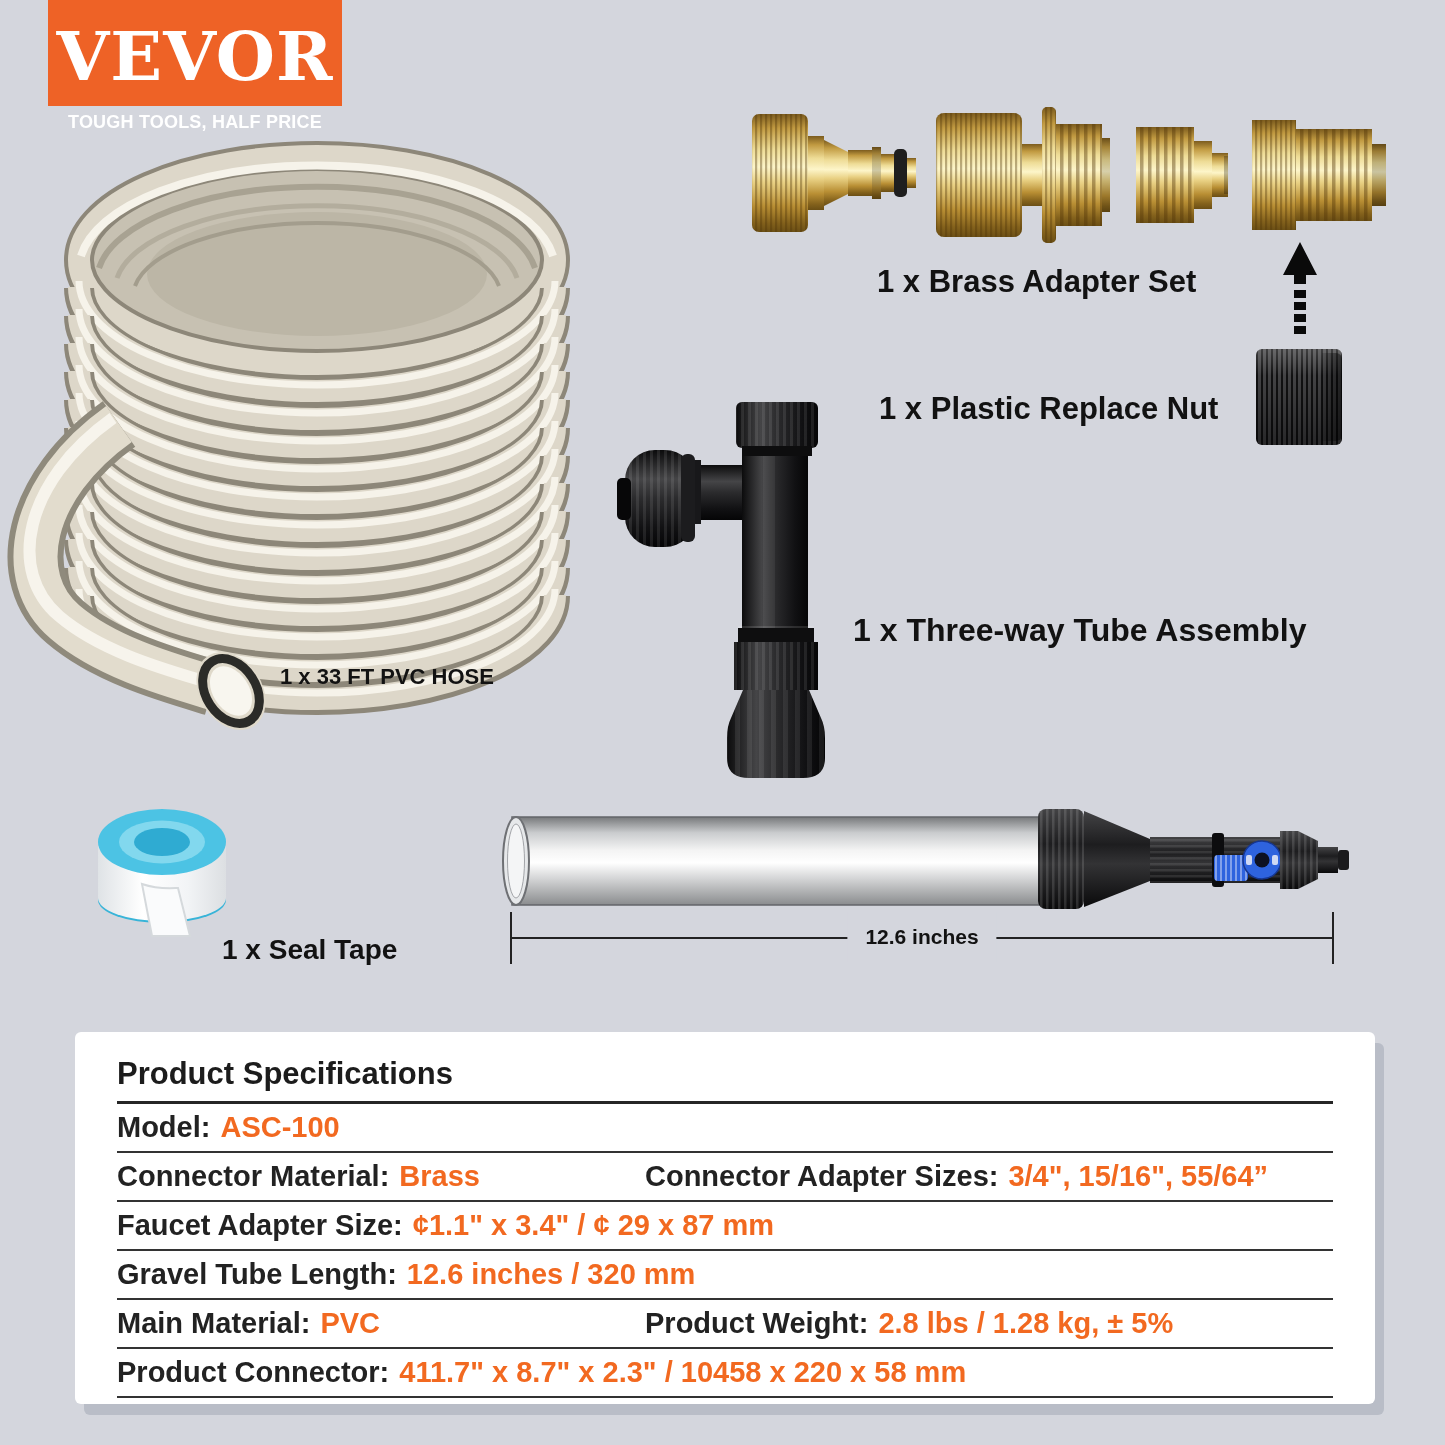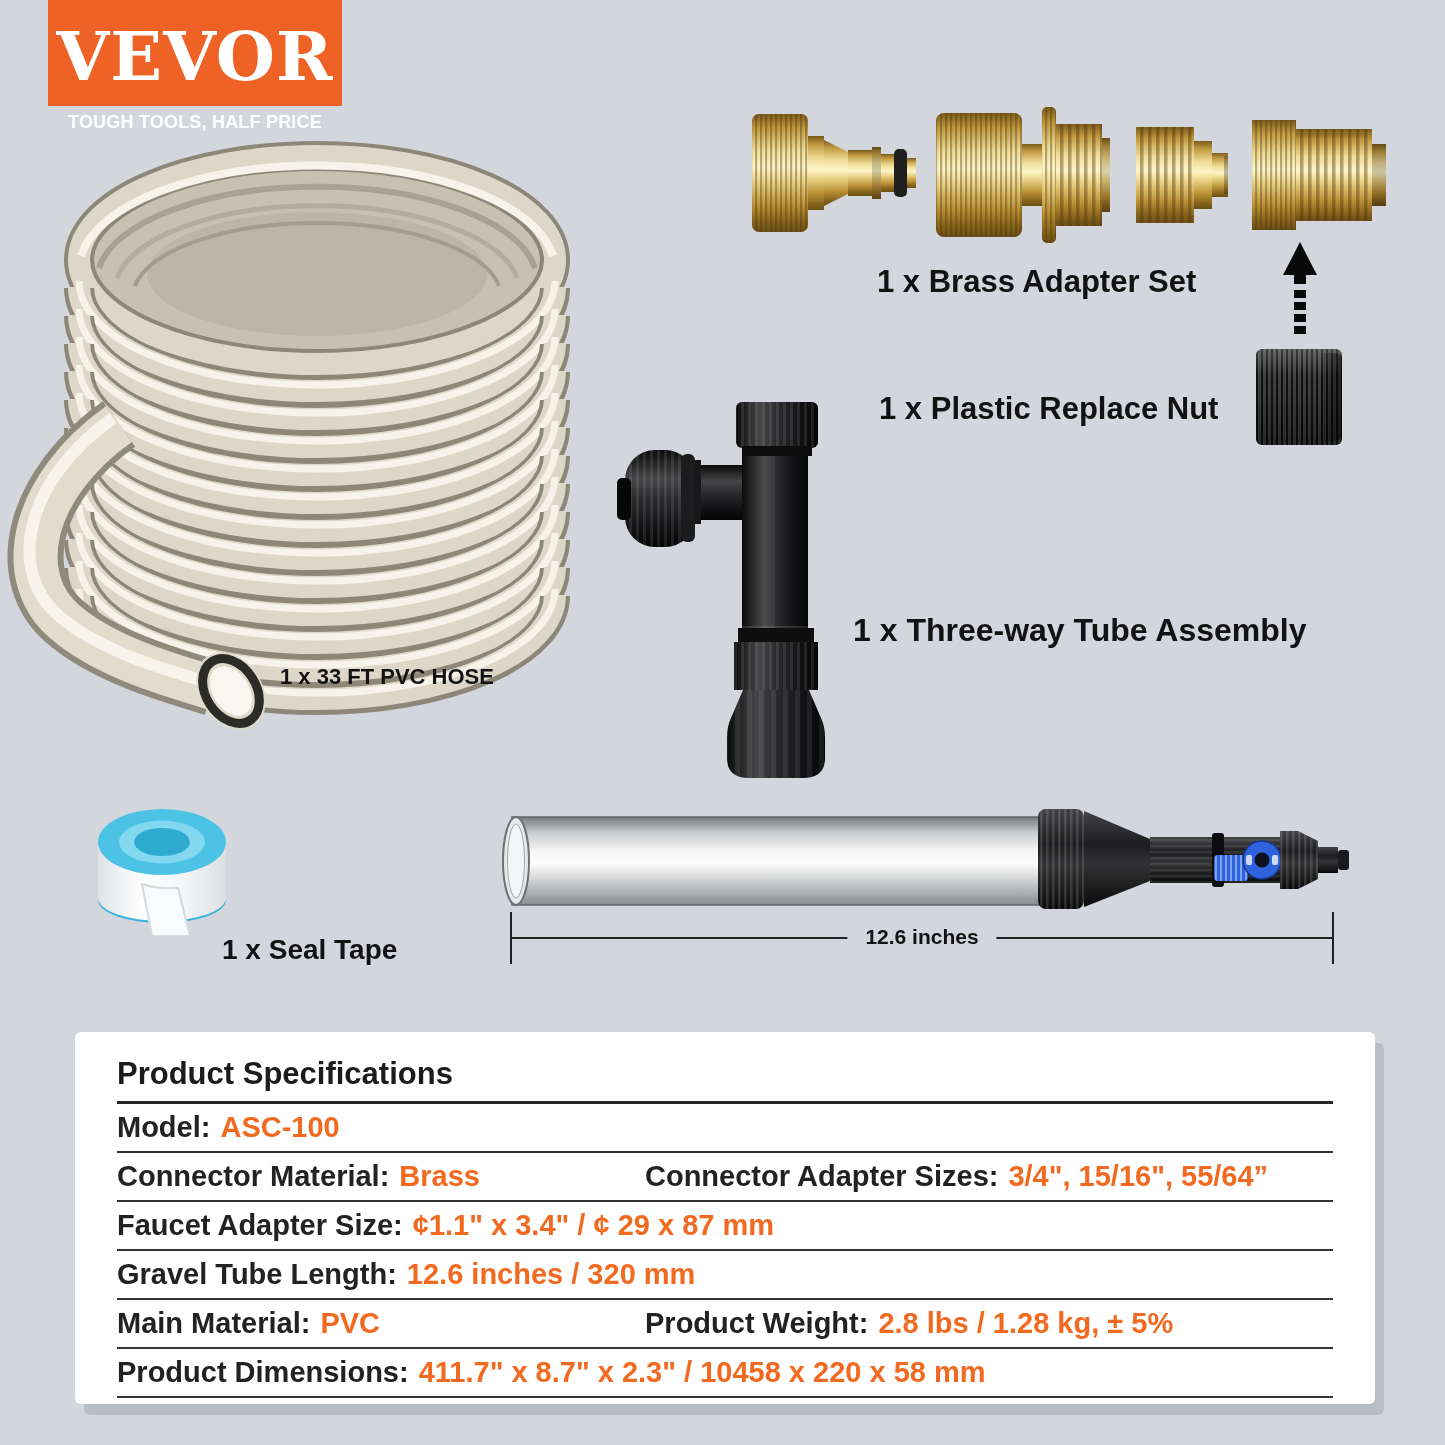--- a/index.html
+++ b/index.html
@@ -355,17 +355,17 @@
       <div class="spec-cell">
         <span class="k">Main Material:</span><span class="v">PVC</span>
       </div>
       <div class="spec-cell">
         <span class="k">Product Weight:</span><span class="v">2.8 lbs / 1.28 kg, ± 5%</span>
       </div>
     </div>
 
     <div class="spec-row">
       <div class="spec-cell full">
-        <span class="k">Product Dimensions:</span><span class="v">411.7" x 8.7" x 2.3" / 10458 x 220 x 58 mm</span>
+        <span class="k">Product Connector:</span><span class="v">411.7" x 8.7" x 2.3" / 10458 x 220 x 58 mm</span>
       </div>
     </div>
   </section>
 </div>
 
 </body></html>

